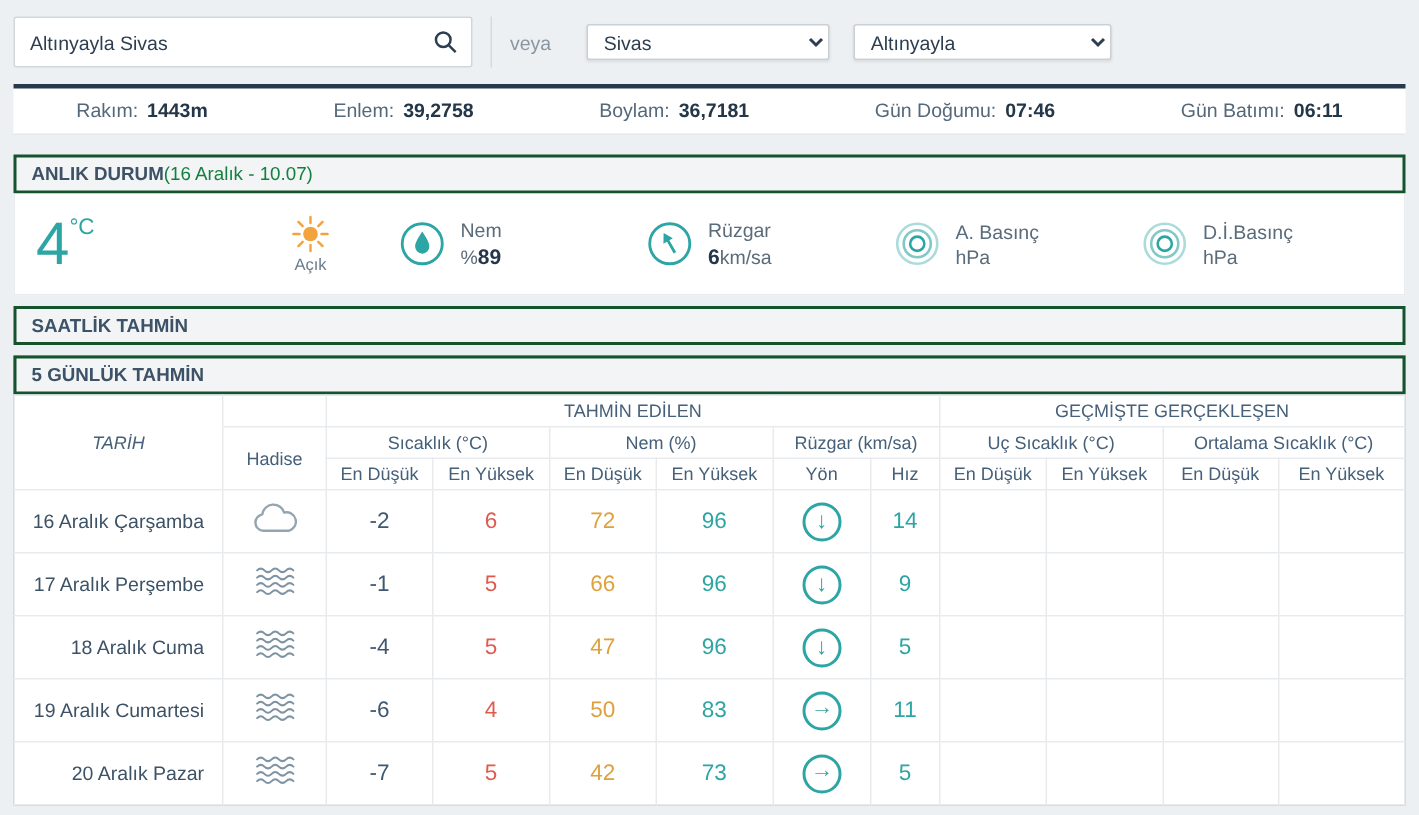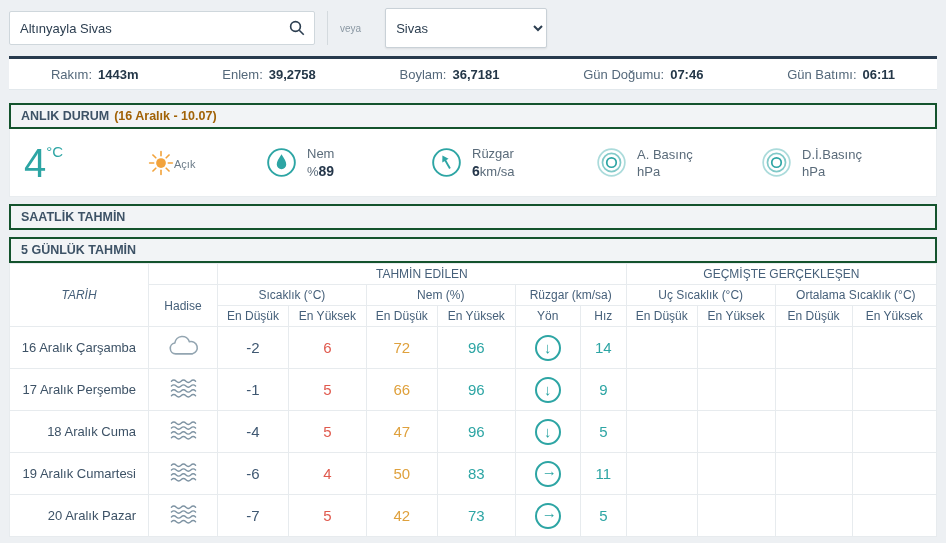--- a/index.html
+++ b/index.html
@@ -14,23 +14,23 @@
   
   .topbar { display: flex; align-items: center; height: 40px; margin-bottom: 8px; }
   .search-box { position: relative; width: 306px; }
   .search-input {
     width: 100%; height: 34px; border: 1px solid #cfd7dc; background: #fff;
     padding: 0 28px 0 10px; font: 13px "Liberation Sans", sans-serif; color: #2c3e50;
     border-radius: 2px; outline: none;
   }
   .search-btn { position: absolute; right: 4px; top: 3px; width: 28px; height: 28px; background: none; border: none; cursor: pointer; display:flex; align-items:center; justify-content:center; }
   .vdiv { width: 1px; height: 34px; background: #d4dade; margin: 0 12px; }
-  .veya { color: #8a97a2; font-size: 10px; margin-right: 24px; }
+  .veya { color: #8a97a2; font-size: 13px; margin-right: 24px; }
   select {
-    height: 40px; border: 1px solid #c9d1d7; background: #fff;
+    height: 24px; border: 1px solid #c9d1d7; background: #fff;
     font: 13px "Liberation Sans", sans-serif; color: #2c3e50; padding: 0 6px;
     border-radius: 2px; box-shadow: 0 1px 2px rgba(0,0,0,.08); cursor: pointer;
   }
   .select-province { width: 162px; margin-right: 16px; }
   .select-district { width: 172px; }
 
   
   .stats-bar {
     background: #fff; border-top: 3px solid #273a4d; border-bottom: 1px solid #e2e8ec;
     display: flex; align-items: center; justify-content: space-around;
@@ -39,32 +39,32 @@
   .stat { white-space: nowrap; }
   .stat-label { color: #54687a; font-size: 13px; margin-right: 6px; }
   .stat-value { font-weight: bold; font-size: 13px; color: #243748; }
 
   
   .section-header {
     background: #f2f4f6; border: 2px solid #14532d; height: 26px;
     display: flex; align-items: center; padding: 0 10px;
     font-size: 12.5px; font-weight: bold; color: #3d5266; cursor: pointer;
   }
-  .sec-sub { font-weight: bold; margin-left: 5px; color: #a16207; }
+  .sec-sub { font-weight: normal; margin-left: 0; color: #15803d; }
   .mb { margin-bottom: 7px; }
 
   
   .current-panel {
     background: #fff; border: 1px solid #e8ecef; border-top: none;
     display: flex; align-items: center; height: 68px; padding: 4px 10px; margin-bottom: 7px;
   }
   .temp-block { flex: 0 0 128px; padding-left: 4px; }
   .temp-value { font-size: 40px; color: #2da5a4; line-height: 1; }
   .temp-unit { font-size: 15px; color: #2da5a4; vertical-align: top; }
-  .cond-block { flex: 0 0 118px; display: flex; flex-direction: row; align-items: center; }
+  .cond-block { flex: 0 0 118px; display: flex; flex-direction: column; align-items: center; }
   .cond-label { font-size: 11px; color: #6b7b88; margin-top: 2px; }
   .cur-item { flex: 1 1 0; display: flex; align-items: center; gap: 10px; }
   .cur-label { font-size: 13px; color: #5a6b7a; margin-bottom: 2px; }
   .cur-value { font-size: 13px; color: #5a6b7a; }
   .cur-value b { font-size: 14px; color: #24364a; }
   .icon { display: inline-flex; align-items: center; justify-content: center; }
 
   
   .daily-card { background: #0c4a6e; }
   .forecast { width: 100%; border-collapse: collapse; background: #fff; }
@@ -106,20 +106,23 @@
               <circle cx="10" cy="10" r="6.5" fill="none" stroke="#2c3e50" stroke-width="2.2"></circle>
               <line x1="15" y1="15" x2="21" y2="21" stroke="#2c3e50" stroke-width="2.2"></line>
             </svg>
         </span>
       </button>
     </div>
     <div class="vdiv"></div>
     <span class="veya">veya</span>
     <select class="select-province">
       <option>Sivas</option>
+    </select>
+    <select class="select-district">
+      <option>Altınyayla</option>
     </select>
   </div>
 
   <div class="stats-bar">
     <div class="stat"><span class="stat-label">Rakım:</span><span class="stat-value">1443m</span></div>
     <div class="stat"><span class="stat-label">Enlem:</span><span class="stat-value">39,2758</span></div>
     <div class="stat"><span class="stat-label">Boylam:</span><span class="stat-value">36,7181</span></div>
     <div class="stat"><span class="stat-label">Gün Doğumu:</span><span class="stat-value">07:46</span></div>
     <div class="stat"><span class="stat-label">Gün Batımı:</span><span class="stat-value">06:11</span></div>
   </div>

